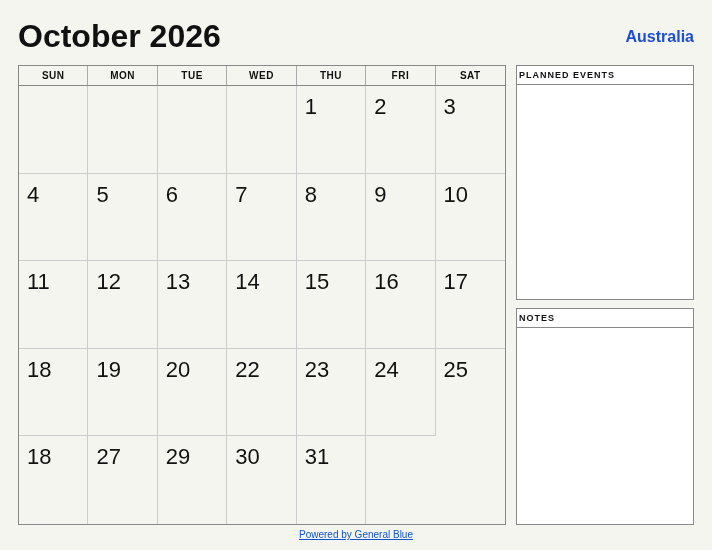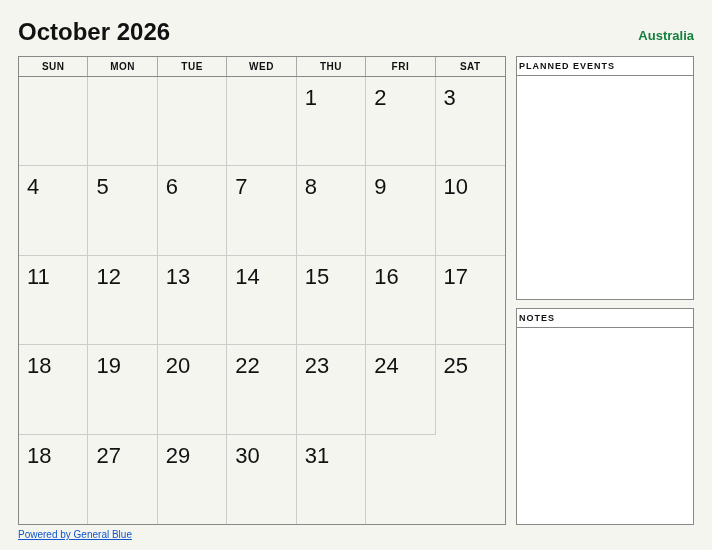--- a/index.html
+++ b/index.html
@@ -12,28 +12,28 @@
       flex-direction: column;
       padding: 18px 18px 10px 18px;
     }
     .header {
       display: flex;
       justify-content: space-between;
       align-items: flex-start;
       margin-bottom: 10px;
     }
     .month-title {
-      font-size: 24px;
+      font-size: 32px;
       font-weight: bold;
       color: #111;
     }
     .country-title {
-      font-size: 13px;
+      font-size: 16px;
       font-weight: bold;
-      color: #15803d;
+      color: #1d4ed8;
       margin-top: 10px;
     }
     .main-content {
       display: flex;
       gap: 10px;
       flex: 1;
       border-radius: 21px;
     }
     .calendar-section {
       flex: 1;
@@ -103,21 +103,21 @@
       min-height: 60px;
     }
     .planned-events-box {
       flex: 1;
     }
     .notes-box {
       flex: 0 0 auto;
       height: 217px;
     }
     .footer {
-      text-align: left;
+      text-align: center;
       margin-top: 4px;
       font-size: 10px;
     }
     .footer a {
       color: #1155cc;
       text-decoration: underline;
     }
   </style>
 </head>
 <body>

